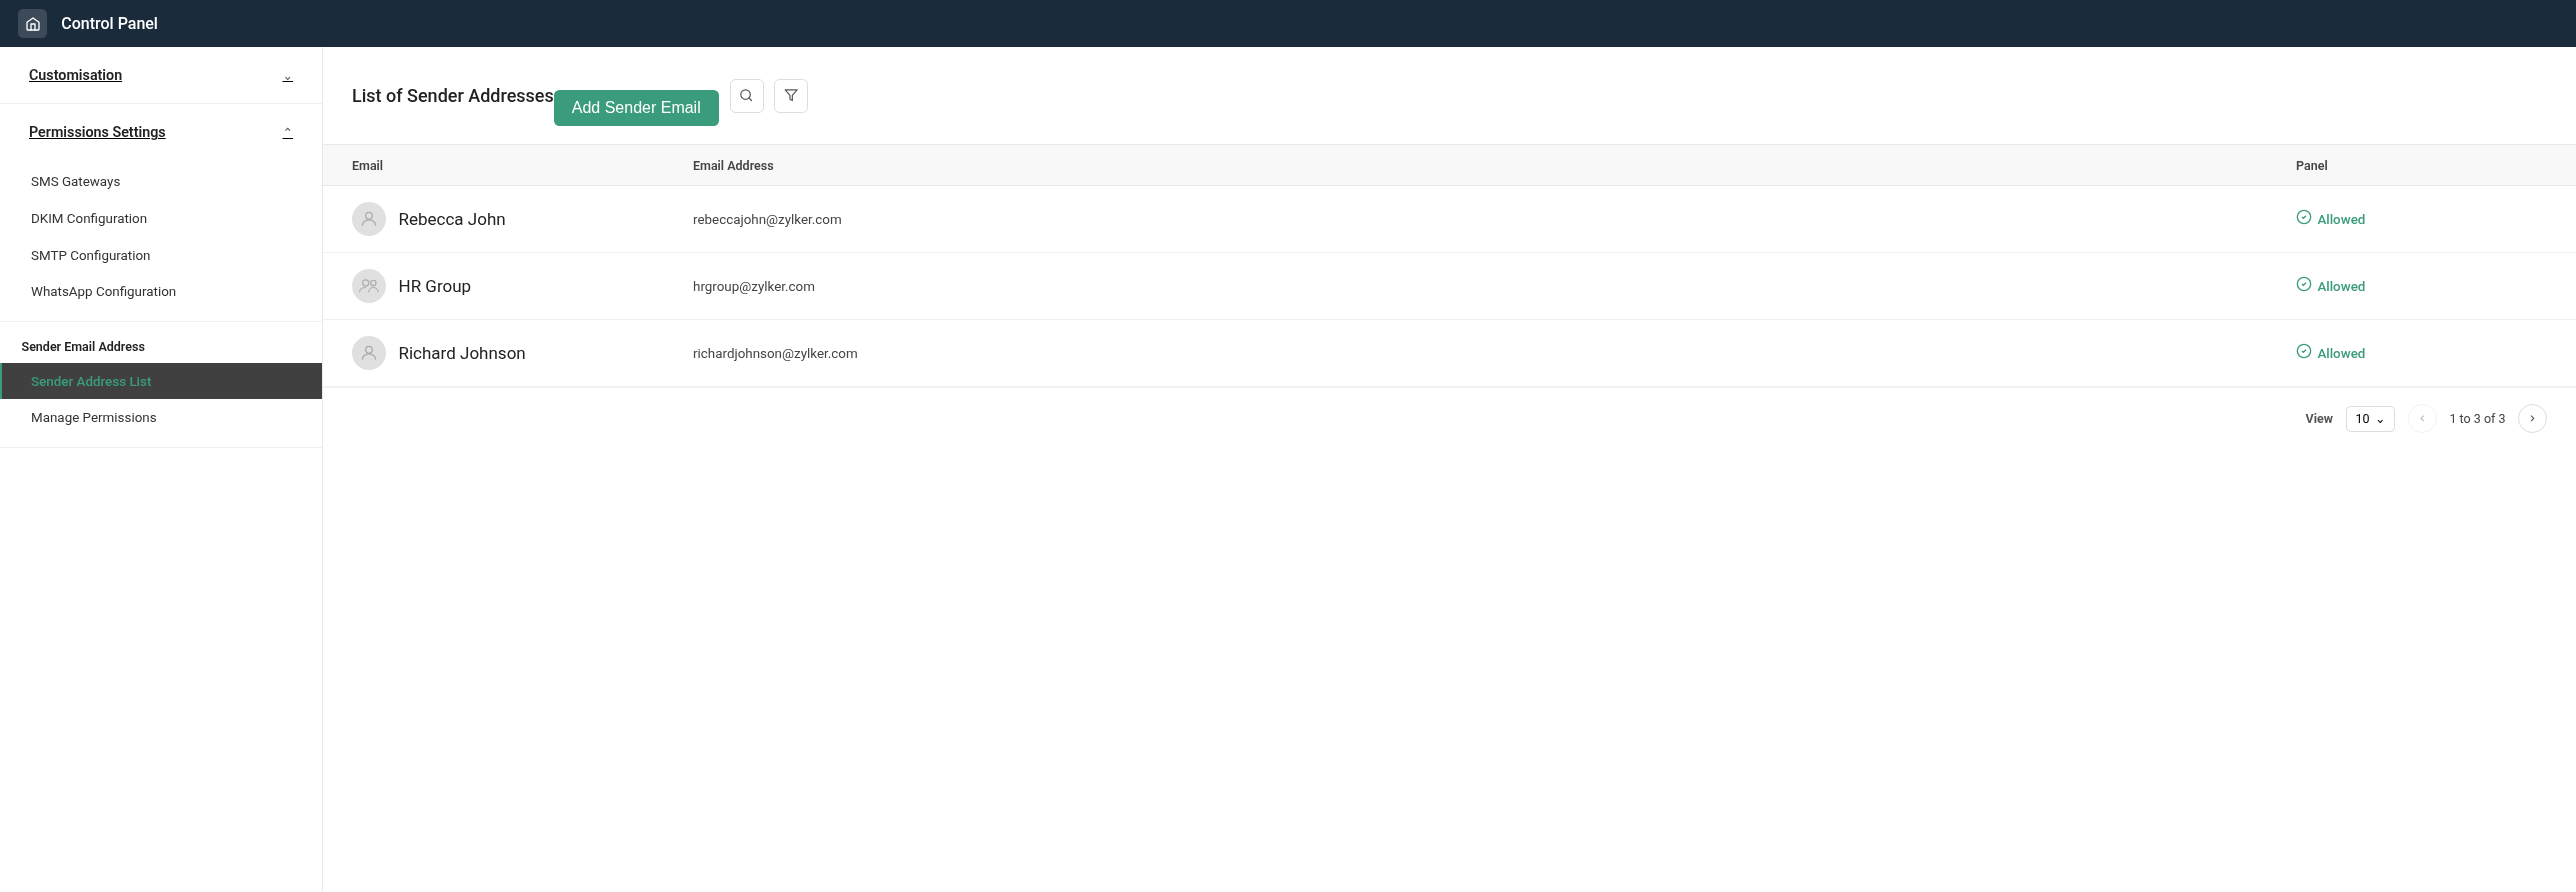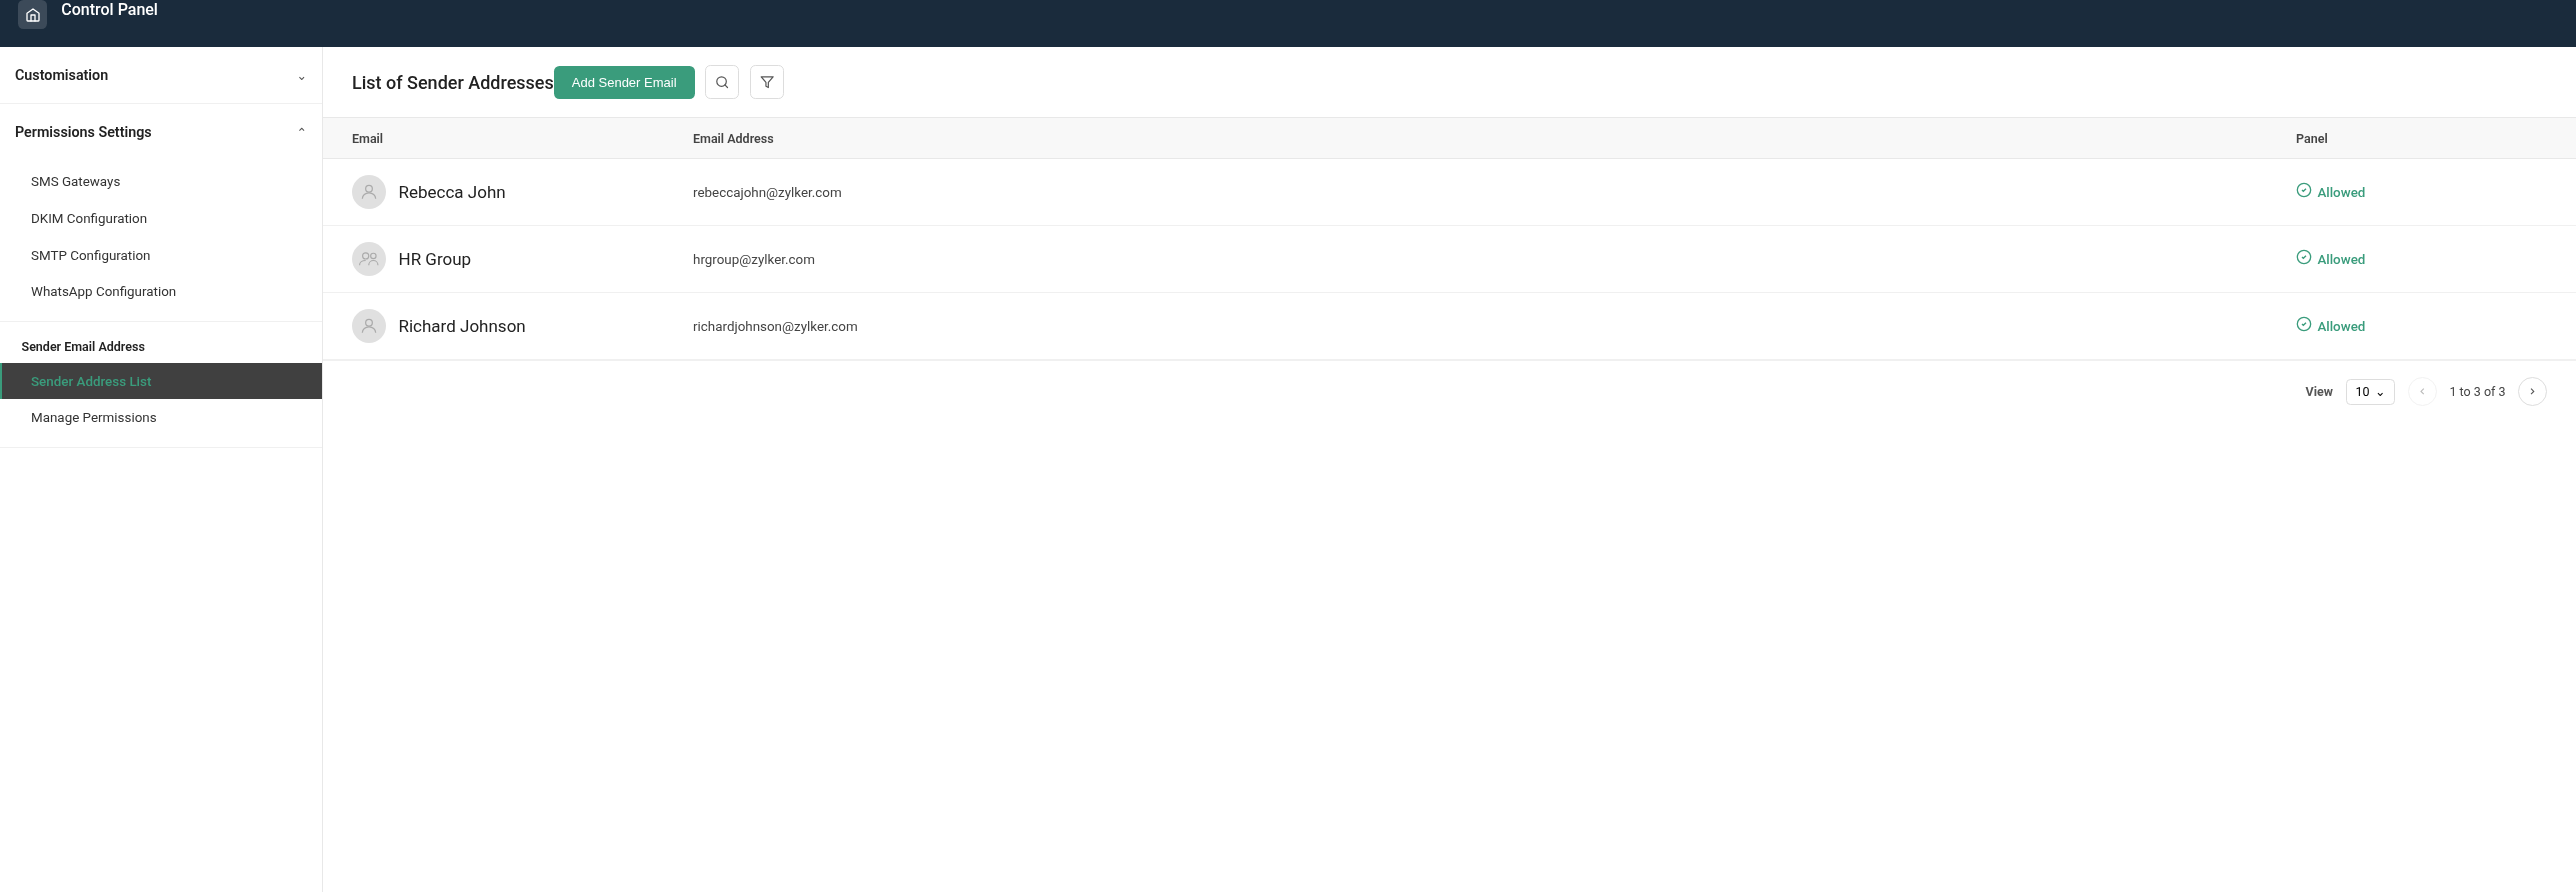--- a/index.html
+++ b/index.html
@@ -3,21 +3,21 @@
   <meta charset="utf-8">
   <style>
     * { box-sizing: border-box; margin: 0; padding: 0; }
     body { font-family: -apple-system, BlinkMacSystemFont, 'Segoe UI', Roboto, sans-serif; background: #f5f5f5; }
 
     
     .topnav {
       background: #1a2b3c;
       height: 47px;
       display: flex;
-      align-items: flex-start;
+      align-items: center;
       padding: 0 18px;
       gap: 14.3px;
     }
     .topnav-home {
       width: 29px; height: 29px;
       background: rgba(255,255,255,0.15);
       border-radius: 5.4px;
       display: flex; align-items: center; justify-content: center;
       cursor: pointer;
     }
@@ -43,22 +43,23 @@
     }
 
     .sidebar-section {
       border-bottom: 0.9px solid #f0f0f0;
     }
 
     .sidebar-section-header {
       display: flex;
       align-items: center;
       justify-content: space-between;
-      padding: 20px 15px;
-      cursor: pointer;
+      padding: 20px 29px;
+      cursor: pointer;
+      text-decoration: underline;
     }
     .sidebar-section-header .title {
       font-size: 14.3px;
       font-weight: 600;
       color: #222;
     }
     .chevron {
       font-size: 12.5px;
       color: #555;
     }
@@ -112,23 +113,24 @@
       align-items: center;
       gap: 10.8px;
     }
 
     .btn-add {
       background: #3a9c7c;
       color: #fff;
       border: none;
       border-radius: 5.4px;
       padding: 9px 18px;
-      font-size: 13px;
+      font-size: 16px;
       font-weight: 500;
       cursor: pointer;
+      margin-top: 25px;
     }
 
     .icon-btn {
       width: 34px; height: 34px;
       border: 0.9px solid #ddd;
       border-radius: 5.4px;
       background: #fff;
       display: flex; align-items: center; justify-content: center;
       cursor: pointer;
       font-size: 15.2px;

